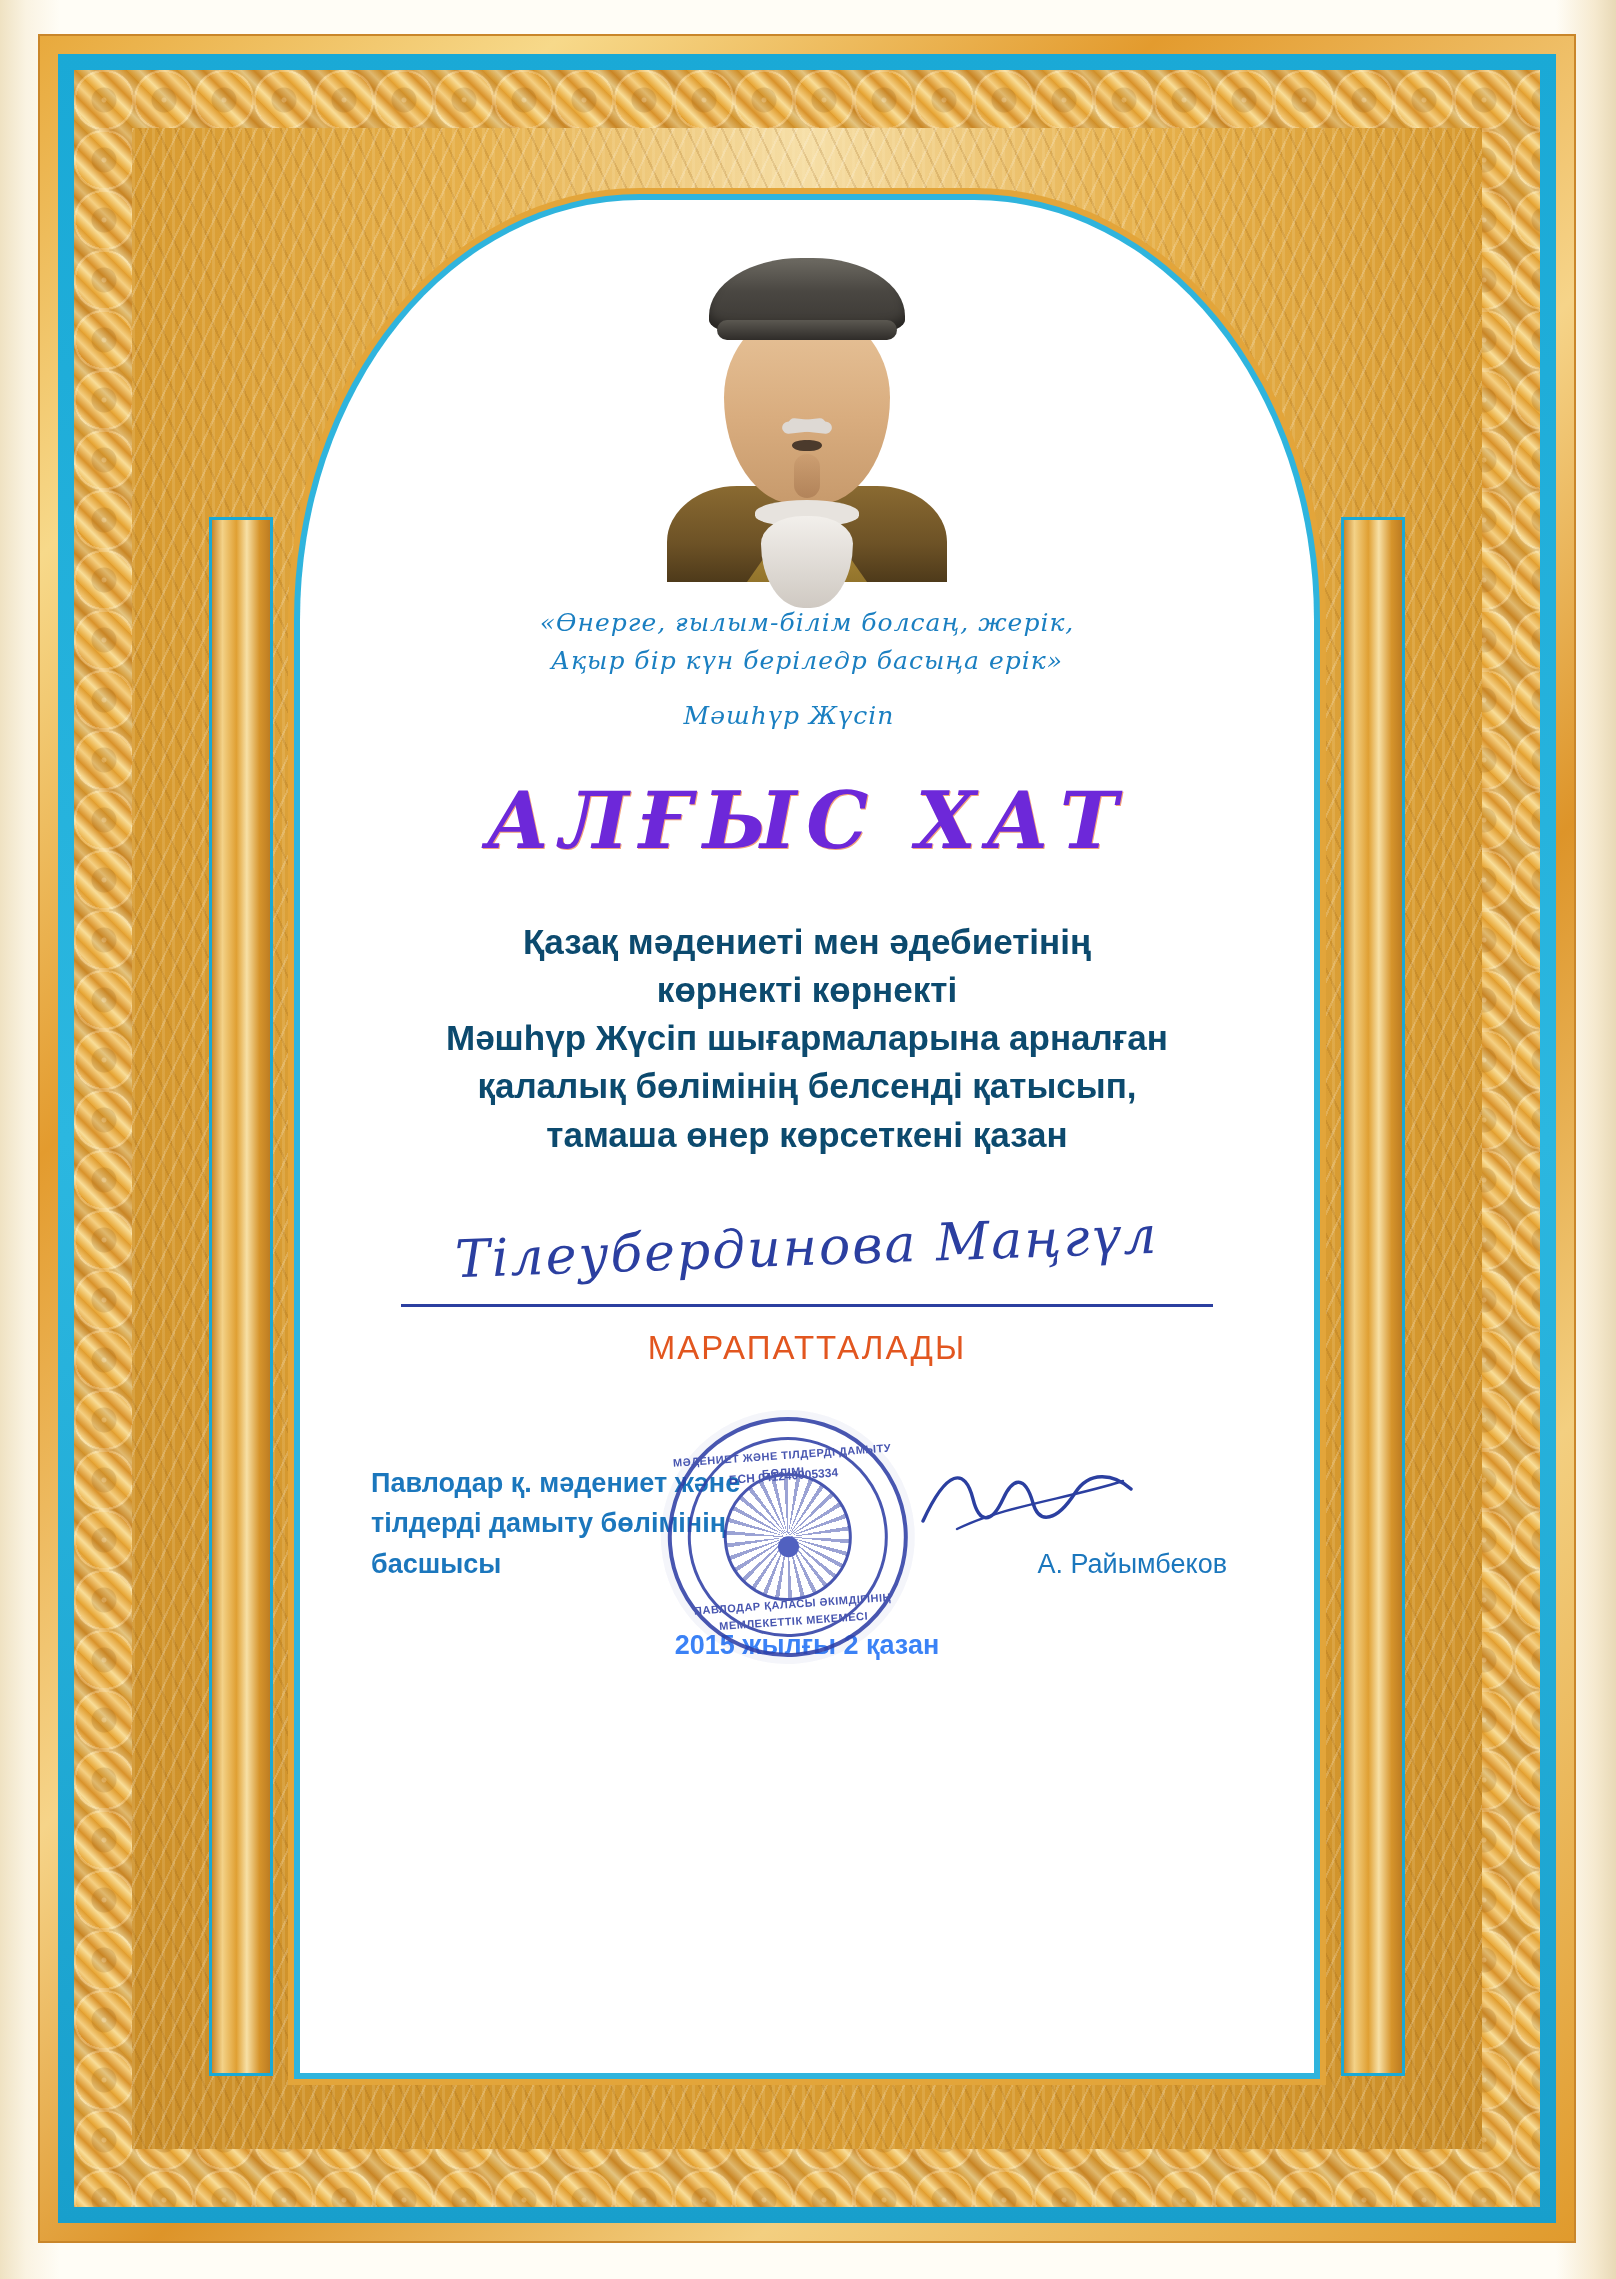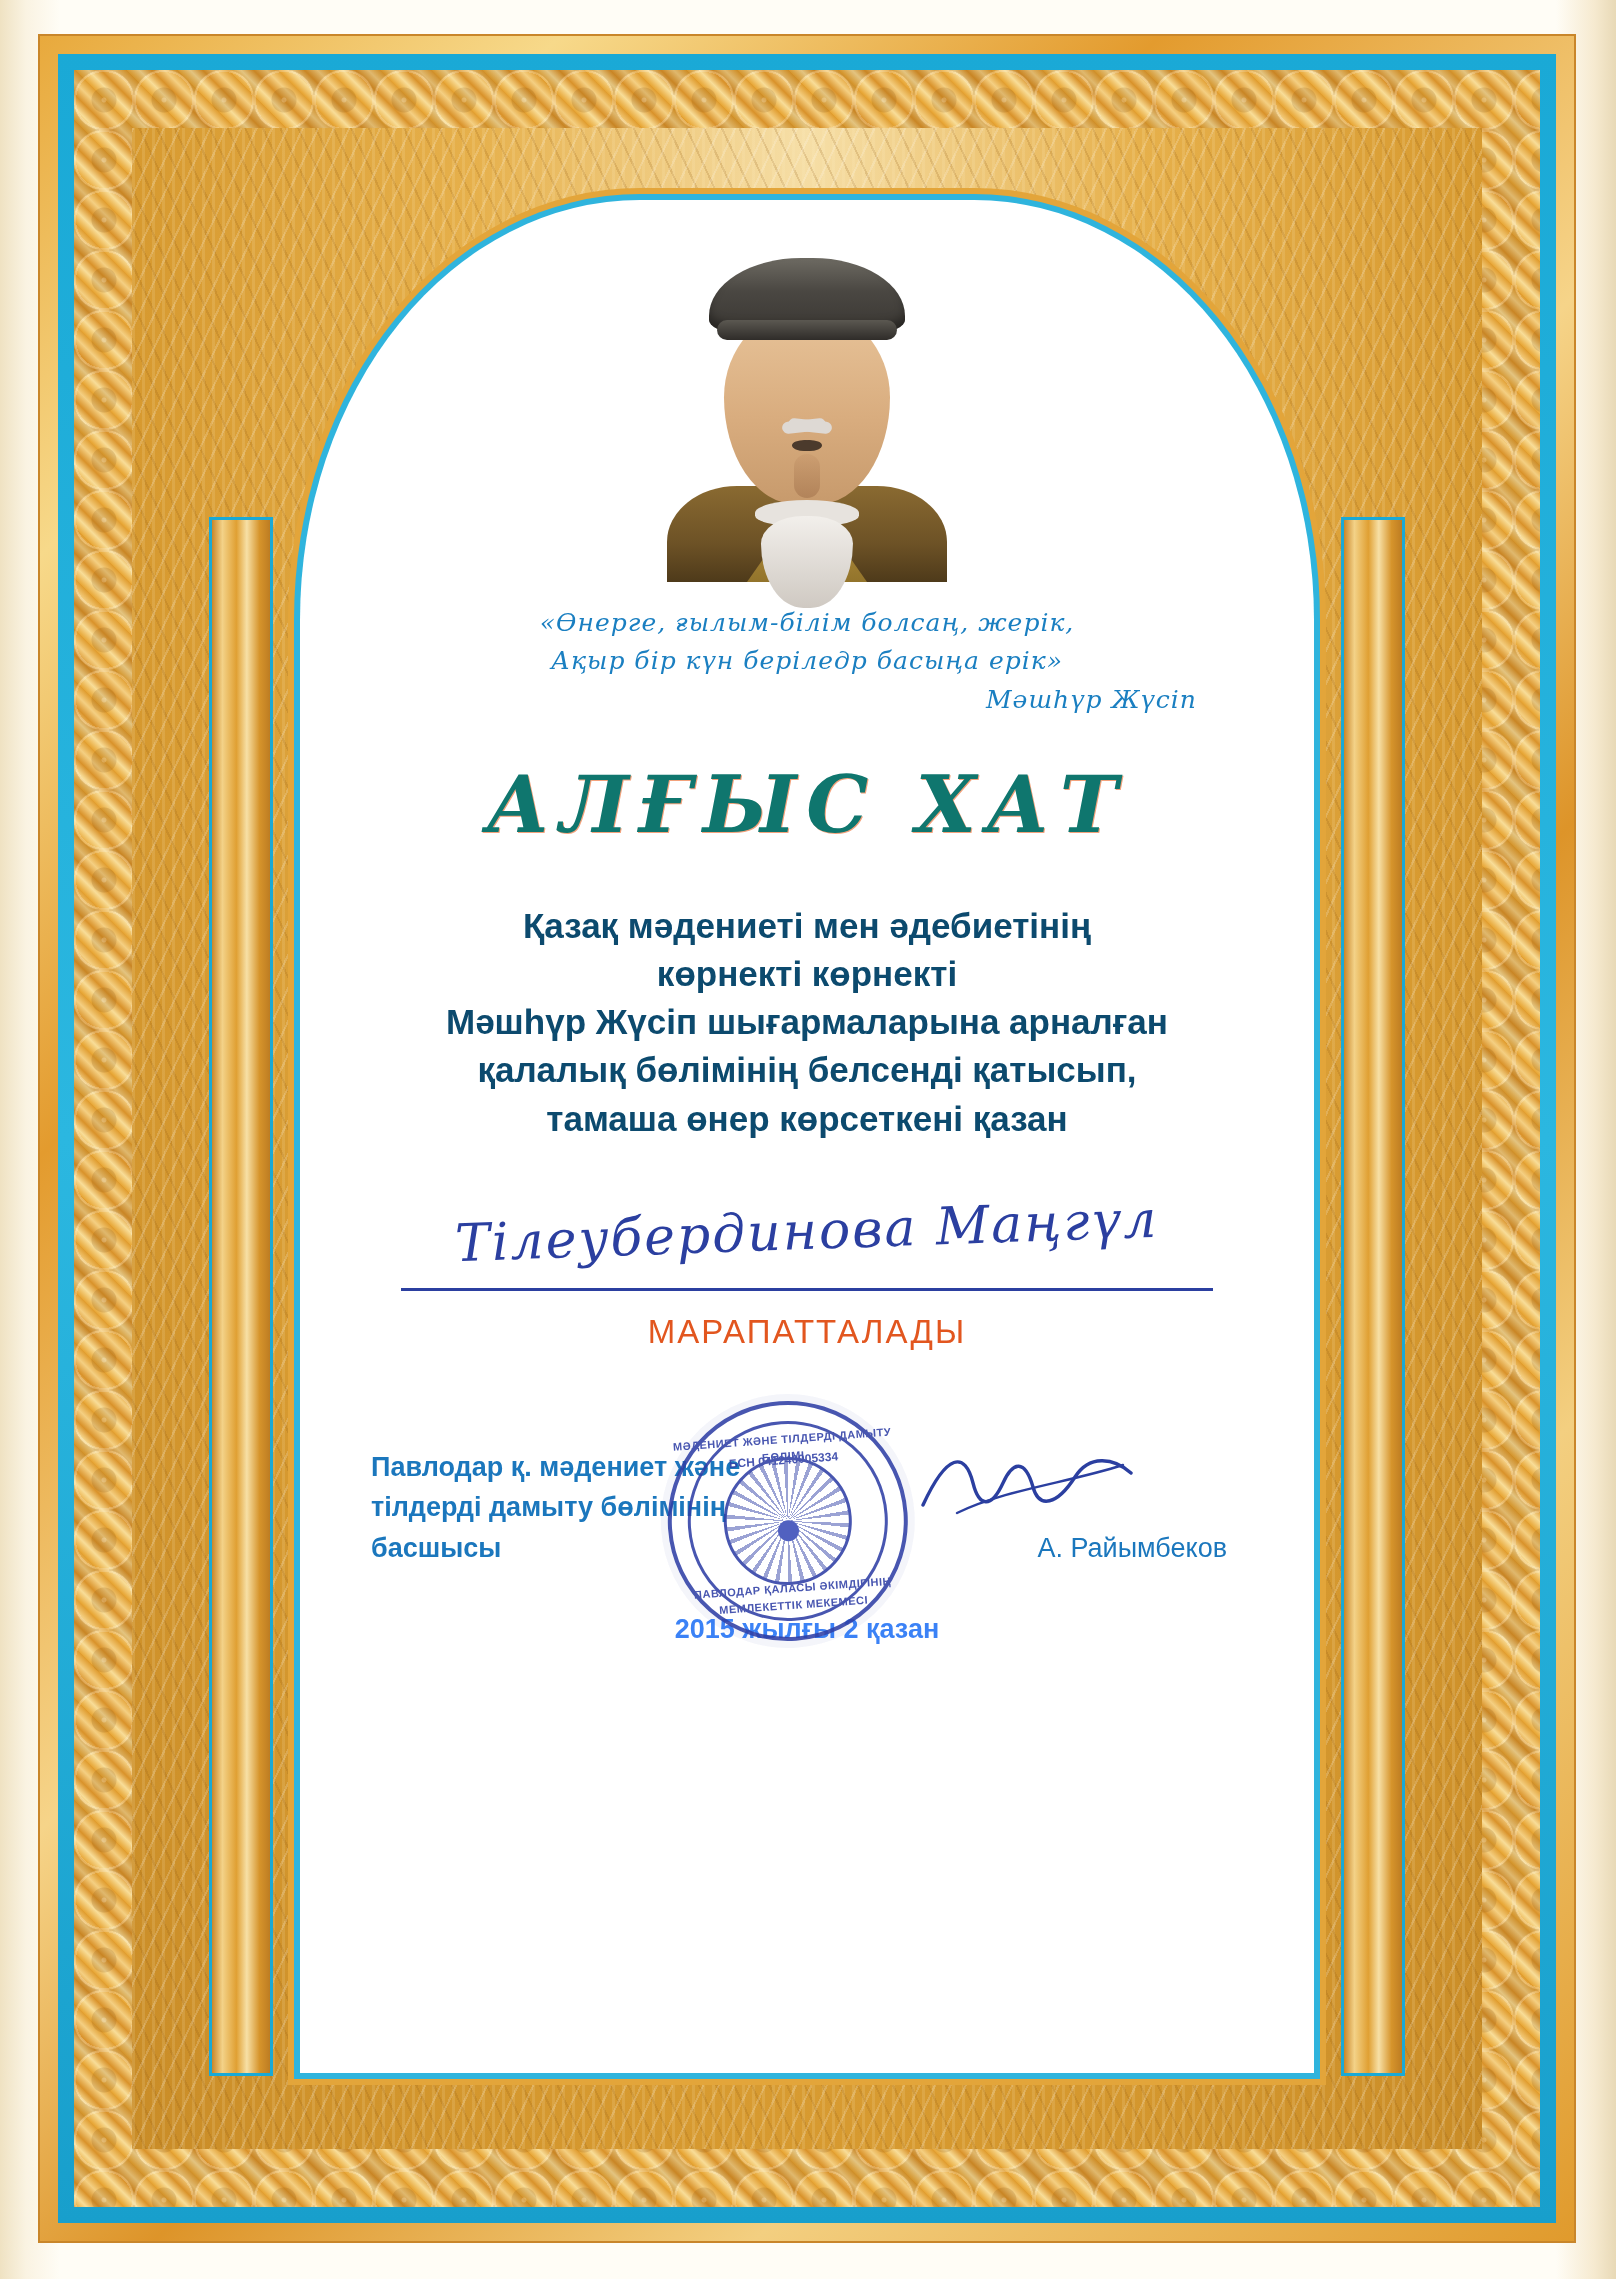--- a/index.html
+++ b/index.html
@@ -260,33 +260,33 @@
     font-family: "DejaVu Serif", serif;
     font-style: italic;
     font-weight: 400;
     color: #1a7fc1;
     font-size: 25px;
     line-height: 1.5;
     letter-spacing: 1px;
   }
   .epigraph .attr {
     display: block;
-    text-align: right;
+    text-align: center;
     padding-right: 36px;
-    margin-top: 2px;
+    margin-top: 18px;
   }
 
   .title {
     margin: 40px 0 0;
     font-family: "DejaVu Serif", serif;
     font-style: italic;
     font-weight: 700;
     font-size: 78px;
     letter-spacing: 10px;
-    color: #0f766e;
+    color: #6d28d9;
     text-shadow: 1px 1px 0 #f3a27c;
   }
 
   .body-text {
     margin: 52px auto 0;
     width: 86%;
     font-size: 35px;
     line-height: 1.38;
     color: #0c4a6e;
     font-weight: 600;

